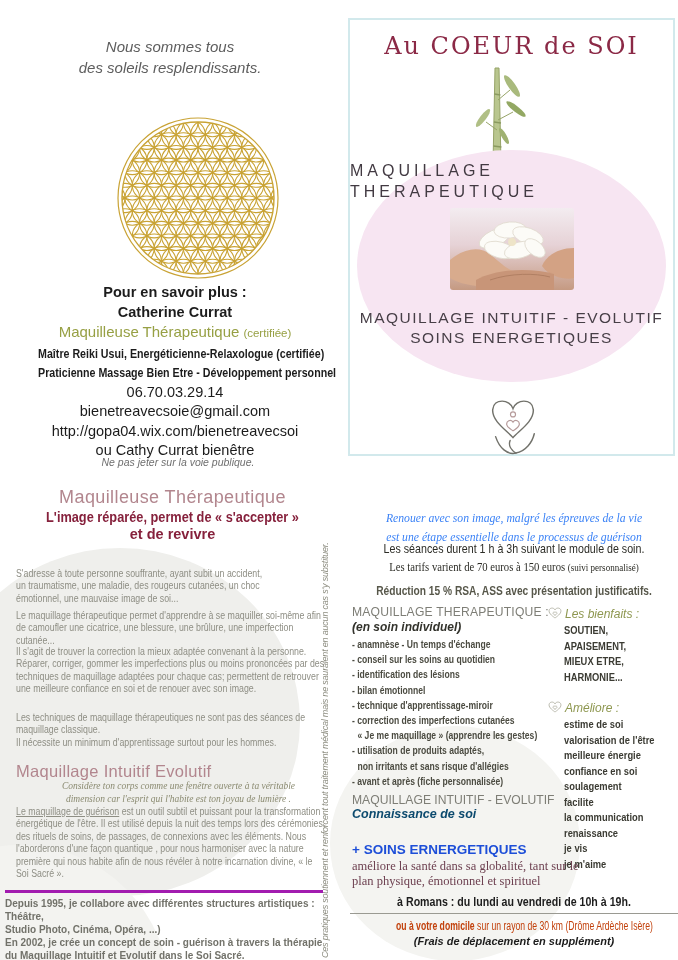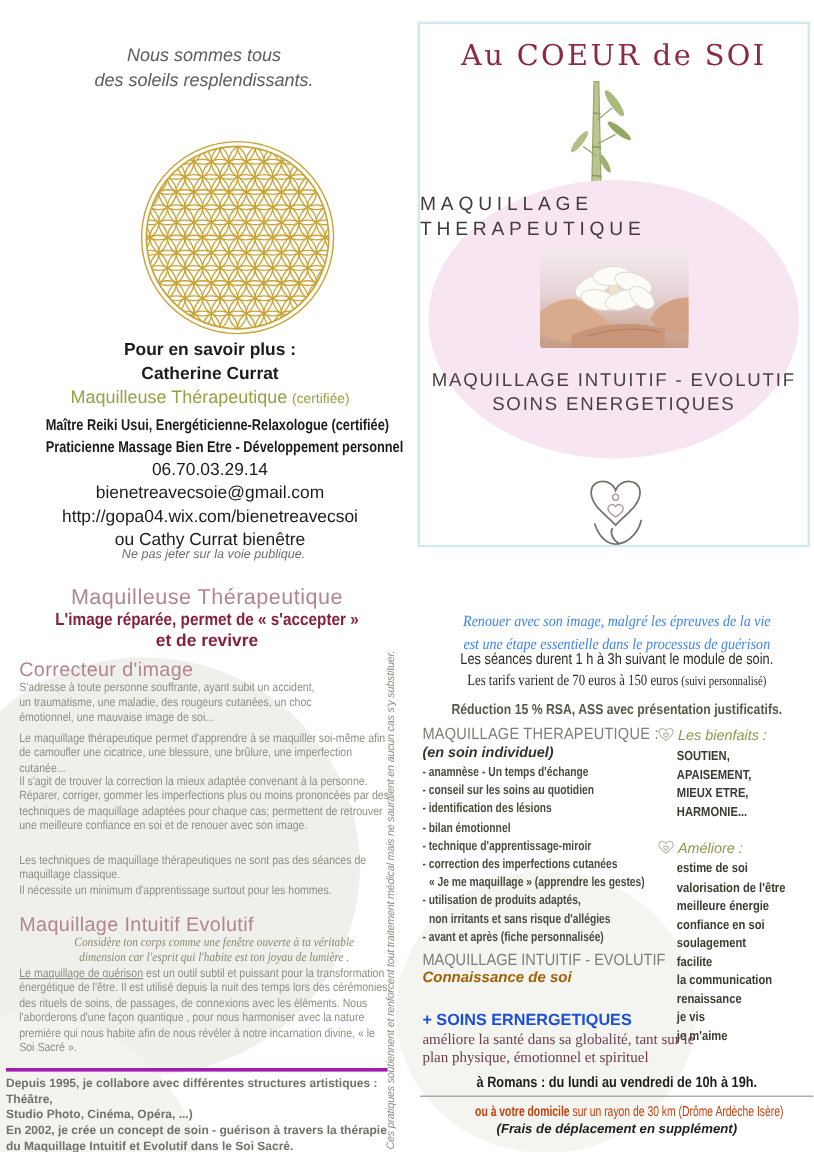--- a/index.html
+++ b/index.html
@@ -75,21 +75,21 @@
   .t-items{list-style:none;margin:2px 0 0 0;padding:0;line-height:15.2px;font-weight:bold;font-size:11px;color:#4b4b41;}
   .t-items .indent{padding-left:7px;}
   .benefits{left:547px;top:604px;width:131px;}
   .ben-label{font-style:italic;font-size:12px;color:#8e9750;}
   .ben-items{list-style:none;margin:1px 16px 0 17px;padding:0;line-height:15.5px;font-weight:bold;font-size:11px;color:#3b3b33;}
   .ben-block2{margin-top:13px;}
   .hicon{width:16px;height:14px;vertical-align:-2px;margin-right:2px;}
   .r-intuitif{left:352px;top:792px;width:240px;}
   .ri-title{font-size:13.5px;color:#7e7e76;}
   .ri-sub{font-weight:bold;font-style:italic;font-size:12px;color:#33332c;line-height:15px;}
-  .ri-tag{font-weight:bold;font-style:italic;font-size:12.5px;color:#a16207;line-height:15px;}
+  .ri-tag{font-weight:bold;font-style:italic;font-size:12.5px;color:#0c4a6e;line-height:15px;}
   .r-soins{left:352px;top:842px;width:320px;}
   .rs-title{font-weight:bold;font-size:13.5px;color:#1d4ed8;}
   .rs-body{margin-top:2px;font-family:Liberation Serif, serif;font-size:12.5px;line-height:15px;color:#6d4050;}
   .rf-hours{left:350px;top:895px;width:328px;font-weight:bold;font-size:12.5px;color:#1d1d1d;
             border-bottom:1px solid #9a9a92;padding-bottom:4px;}
   .rf-dom{left:350px;top:919px;width:328px;font-size:12px;color:#c2410c;}
   .rf-dom .b{font-weight:bold;}
   .rf-fees{left:350px;top:935px;width:328px;font-weight:bold;font-style:italic;font-size:11px;color:#1d1d1d;}
   svg{display:block;}
 </style>
@@ -341,21 +341,20 @@
   </div>
 
   <div class="abs vert">Ces pratiques soutiennent et renforcent tout traitement médical mais ne sauraient en aucun cas s'y substituer.</div>
 
   <div class="abs lb-heading ctr">Maquilleuse Thérapeutique</div>
   <div class="abs lb-sub ctr">
     <span class="sq c x88">L'image réparée, permet  de « s'accepter »</span>
     <span>et de revivre</span>
   </div>
 
-  <div class="abs sec-title sec1-title">Correcteur d'image</div>
   <div class="abs lb-p p1 pre sq l x88" style="white-space:pre-line">S'adresse à toute personne souffrante, ayant subit un accident,
 un traumatisme, une maladie, des rougeurs cutanées, un choc
 émotionnel, une mauvaise image de soi...</div>
   <div class="abs lb-p p2 sq l x88" style="white-space:normal">Le maquillage thérapeutique permet d'apprendre à se maquiller soi-même afin de camoufler une cicatrice, une blessure, une brûlure, une imperfection cutanée...</div>
   <div class="abs lb-p p3 sq l x88" style="white-space:normal">Il s'agit de trouver la correction la mieux adaptée convenant à la personne. Réparer, corriger, gommer les imperfections plus ou moins prononcées  par des techniques de maquillage adaptées pour chaque cas; permettent de retrouver une meilleure confiance en soi et de renouer avec son image.</div>
   <div class="abs lb-p p4 pre sq l x88" style="white-space:pre-line">Les techniques de maquillage thérapeutiques ne sont pas des séances de
 maquillage classique.
 Il nécessite un minimum d'apprentissage surtout  pour les hommes.</div>
 
   <div class="abs sec-title sec2-title">Maquillage Intuitif Evolutif</div>

